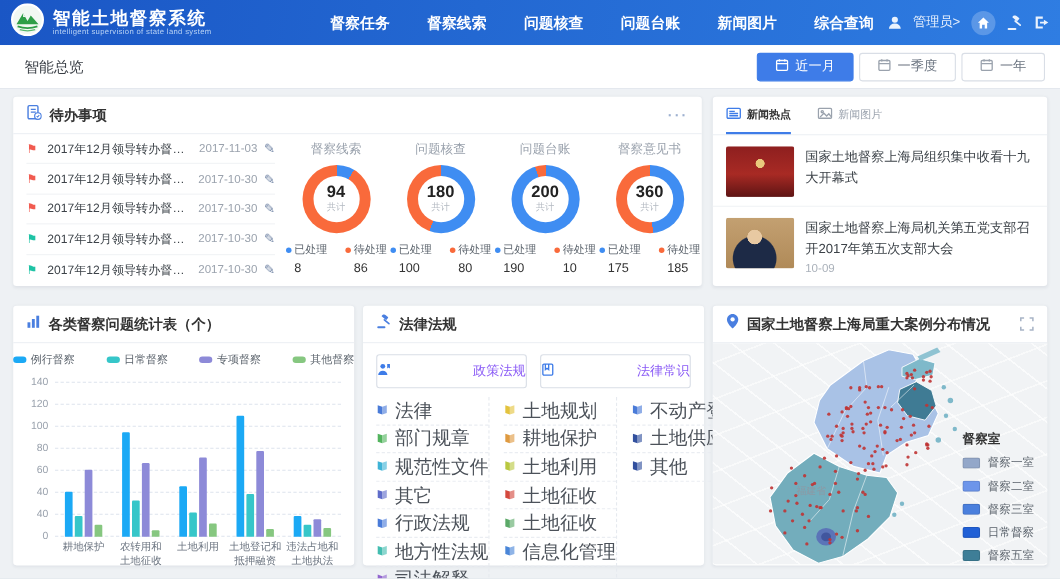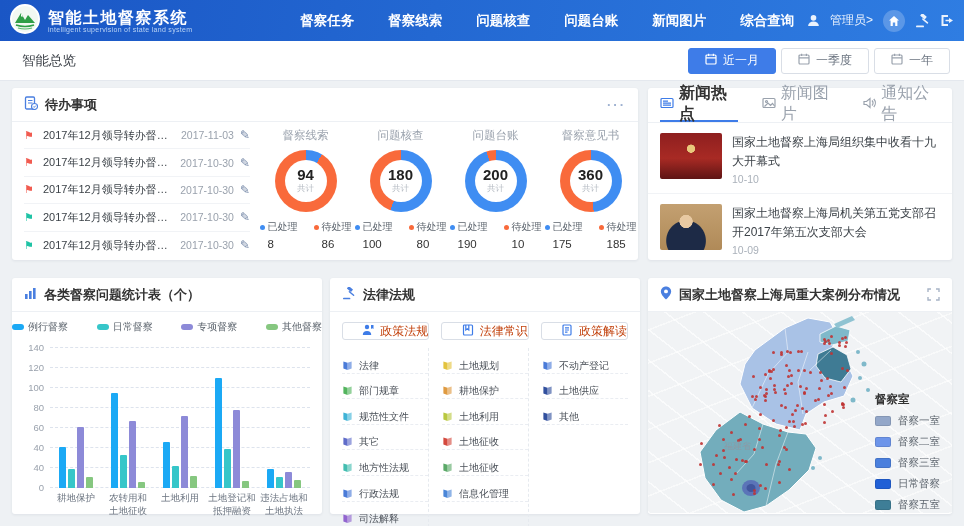--- a/index.html
+++ b/index.html
@@ -61,21 +61,21 @@
     background:#fff; display:flex; flex-direction:column; align-items:center; justify-content:center; }
   .donut-num { font-size:15px; font-weight:bold; color:#222; line-height:15px; }
   .donut-cap { font-size:8.5px; color:#b4bac2; margin-top:1px; }
   .d-legend { display:flex; gap:16px; margin-top:8px; }
   .dl-lab { font-size:10px; color:#5c646d; display:flex; align-items:center; gap:3px; }
   .dl-dot { width:5px; height:5px; border-radius:50%; display:inline-block; }
   .dl-val { font-size:11.5px; color:#333; margin-top:4px; padding-left:8px; }
 
   
   .tabs { height:35px; display:flex; align-items:stretch; gap:24px; padding:0 12px; border-bottom:1px solid #edf0f4; }
-  .tab { display:flex; align-items:center; gap:5px; font-size:16px; color:#9aa2ad; cursor:pointer;
+  .tab { display:flex; align-items:center; gap:5px; font-size:10px; color:#9aa2ad; cursor:pointer;
     border-bottom:2px solid transparent; }
   .tab.active { color:#333; font-weight:bold; border-bottom-color:#3e7ce8; }
   .news-item { display:flex; gap:10px; padding:10px 12px 8px; cursor:pointer; }
   .news-item + .news-item { border-top:1px solid #f1f3f6; }
   .news-thumb { width:62px; height:46px; border-radius:2px; flex:none; }
   .thumb-meeting-red { background:
      radial-gradient(circle at 50% 34%, #e9c97c 0 9%, transparent 10%),
      linear-gradient(180deg,#8e1f1f 0%,#a82a24 55%,#5e1414 100%); }
   .thumb-portrait-tan { background:
      radial-gradient(circle at 42% 38%, #e8c9a2 0 14%, transparent 15%),
@@ -93,26 +93,26 @@
   .gridline { position:absolute; left:0; right:0; border-top:1px dashed #dde3ed; }
   .ytick { position:absolute; left:-36px; width:30px; text-align:right; font-size:9.5px; color:#9aa2ad; }
   .bar-groups { position:absolute; inset:0; display:flex; justify-content:space-around; align-items:flex-end; }
   .bar-group { display:flex; align-items:flex-end; gap:2px; }
   .bar { width:7px; border-radius:1px 1px 0 0; }
   .xlabels { display:flex; justify-content:space-around; margin:4px 12px 0 38px; }
   .xlabel { width:20%; text-align:center; font-size:9.5px; color:#6b7480; white-space:pre-line; line-height:1.35; }
 
   
   .law-btns { display:flex; gap:12px; padding:10px 12px 8px; }
-  .law-btn { flex:1; height:18px; border:1px solid #d9dee6; border-radius:3px; background:#fff;
-    display:flex; align-items:center; justify-content:flex-end; gap:6px; font-size:12px; color:#c2410c; cursor:pointer; }
+  .law-btn { flex:1; height:31px; border:1px solid #d9dee6; border-radius:3px; background:#fff;
+    display:flex; align-items:center; justify-content:space-between; gap:6px; font-size:12px; color:#8b5cf6; cursor:pointer; }
   .law-grid { display:flex; padding:0 12px; }
   .law-col { flex:1; }
   .law-col + .law-col { border-left:1px dashed #e6eaef; padding-left:13px; }
-  .law-item { height:25.6px; display:flex; align-items:flex-end; gap:6px; font-size:10px; color:#4c525a;
+  .law-item { height:25.6px; display:flex; align-items:center; gap:6px; font-size:17px; color:#4c525a;
     border-bottom:1px dashed #eaedf2; cursor:pointer; white-space:nowrap; }
 
   
   .map-body { position:relative; height:201px; overflow:hidden; background-color:#f1f3f5;
     background-image:
       repeating-linear-gradient(38deg, rgba(255,255,255,.65) 0 1.5px, transparent 1.5px 24px),
       repeating-linear-gradient(-21deg, rgba(255,255,255,.55) 0 1.5px, transparent 1.5px 31px); }
   .map-body svg { position:absolute; inset:0; }
   .map-dot { position:absolute; width:3px; height:3px; border-radius:50%; opacity:.9; }
   .map-legend { position:absolute; right:12px; top:80px; z-index:5; }
@@ -345,34 +345,26 @@
           <span>新闻热点</span>
         </div>
         <div class="tab">
           <span><svg width="14" height="12" viewBox="0 0 14 12" fill="none" stroke="#9aa2ad" stroke-width="1.2">
               <rect x="1" y="1.5" width="12" height="9" rx="1"></rect>
               <circle cx="4.5" cy="4.5" r="1"></circle>
               <path d="M2.5 9.5 L6 6 L8.5 8.5 L10.5 6.5 L12.5 9"></path>
             </svg></span>
           <span>新闻图片</span>
         </div>
-        <div class="tab">
-          <span><svg width="13" height="12" viewBox="0 0 13 12" fill="none" stroke="#9aa2ad" stroke-width="1.2">
-              <path d="M1 4.5 H3.5 L7 1.5 V10.5 L3.5 7.5 H1 Z"></path>
-              <path d="M9 3.5 a3.5 3.5 0 0 1 0 5 M10.8 2 a6 6 0 0 1 0 8"></path>
-            </svg></span>
-          <span>通知公告</span>
-        </div>
       </div>
     <div id="newsList">
         <div class="news-item">
           <div class="news-thumb thumb-meeting-red"></div>
           <div class="news-txt">
             <div class="news-title">国家土地督察上海局组织集中收看十九大开幕式</div>
-            <div class="news-date">10-10</div>
           </div>
         </div>
         <div class="news-item">
           <div class="news-thumb thumb-portrait-tan"></div>
           <div class="news-txt">
             <div class="news-title">国家土地督察上海局机关第五党支部召开2017年第五次支部大会</div>
             <div class="news-date">10-09</div>
           </div>
         </div>
       </div>
@@ -489,27 +481,20 @@
             </svg></span>
           <span>政策法规</span>
         </button>
         <button class="law-btn">
           <span><svg width="12" height="12" viewBox="0 0 12 12" fill="none" stroke="#3e7ce8" stroke-width="1.2">
               <rect x="1.5" y="1" width="9" height="10" rx="1"></rect>
               <path d="M3.8 1 V6 L5.3 4.8 L6.8 6 V1"></path>
             </svg></span>
           <span>法律常识</span>
         </button>
-        <button class="law-btn">
-          <span><svg width="12" height="12" viewBox="0 0 12 12" fill="none" stroke="#3e7ce8" stroke-width="1.2">
-              <rect x="2" y="1" width="8" height="10" rx="1"></rect>
-              <path d="M4 3.8 H8 M4 6 H8 M4 8.2 H6.5"></path>
-            </svg></span>
-          <span>政策解读</span>
-        </button>
       </div>
     <div class="law-grid" id="lawGrid">
         <div class="law-col">
           <div class="law-item">
             <span><svg width="11" height="11" viewBox="0 0 12 12">
                 <path d="M1.5 1.5 L6 3 L6 10.8 L1.5 9.3 Z" fill="#4a7bd8"></path>
                 <path d="M10.5 1.5 L6 3 L6 10.8 L10.5 9.3 Z" fill="#4a7bd8" opacity="0.62"></path>
               </svg></span>
             <span>法律</span>
           </div>
@@ -529,31 +514,31 @@
           </div>
           <div class="law-item">
             <span><svg width="11" height="11" viewBox="0 0 12 12">
                 <path d="M1.5 1.5 L6 3 L6 10.8 L1.5 9.3 Z" fill="#5f6cc9"></path>
                 <path d="M10.5 1.5 L6 3 L6 10.8 L10.5 9.3 Z" fill="#5f6cc9" opacity="0.62"></path>
               </svg></span>
             <span>其它</span>
           </div>
           <div class="law-item">
             <span><svg width="11" height="11" viewBox="0 0 12 12">
+                <path d="M1.5 1.5 L6 3 L6 10.8 L1.5 9.3 Z" fill="#4a7bd8"></path>
+                <path d="M10.5 1.5 L6 3 L6 10.8 L10.5 9.3 Z" fill="#4a7bd8" opacity="0.62"></path>
+              </svg></span>
+            <span>行政法规</span>
+          </div>
+          <div class="law-item">
+            <span><svg width="11" height="11" viewBox="0 0 12 12">
                 <path d="M1.5 1.5 L6 3 L6 10.8 L1.5 9.3 Z" fill="#43bdb0"></path>
                 <path d="M10.5 1.5 L6 3 L6 10.8 L10.5 9.3 Z" fill="#43bdb0" opacity="0.62"></path>
               </svg></span>
             <span>地方性法规</span>
-          </div>
-          <div class="law-item">
-            <span><svg width="11" height="11" viewBox="0 0 12 12">
-                <path d="M1.5 1.5 L6 3 L6 10.8 L1.5 9.3 Z" fill="#4a7bd8"></path>
-                <path d="M10.5 1.5 L6 3 L6 10.8 L10.5 9.3 Z" fill="#4a7bd8" opacity="0.62"></path>
-              </svg></span>
-            <span>行政法规</span>
           </div>
           <div class="law-item">
             <span><svg width="11" height="11" viewBox="0 0 12 12">
                 <path d="M1.5 1.5 L6 3 L6 10.8 L1.5 9.3 Z" fill="#9265cf"></path>
                 <path d="M10.5 1.5 L6 3 L6 10.8 L10.5 9.3 Z" fill="#9265cf" opacity="0.62"></path>
               </svg></span>
             <span>司法解释</span>
           </div>
         </div>
         <div class="law-col">

